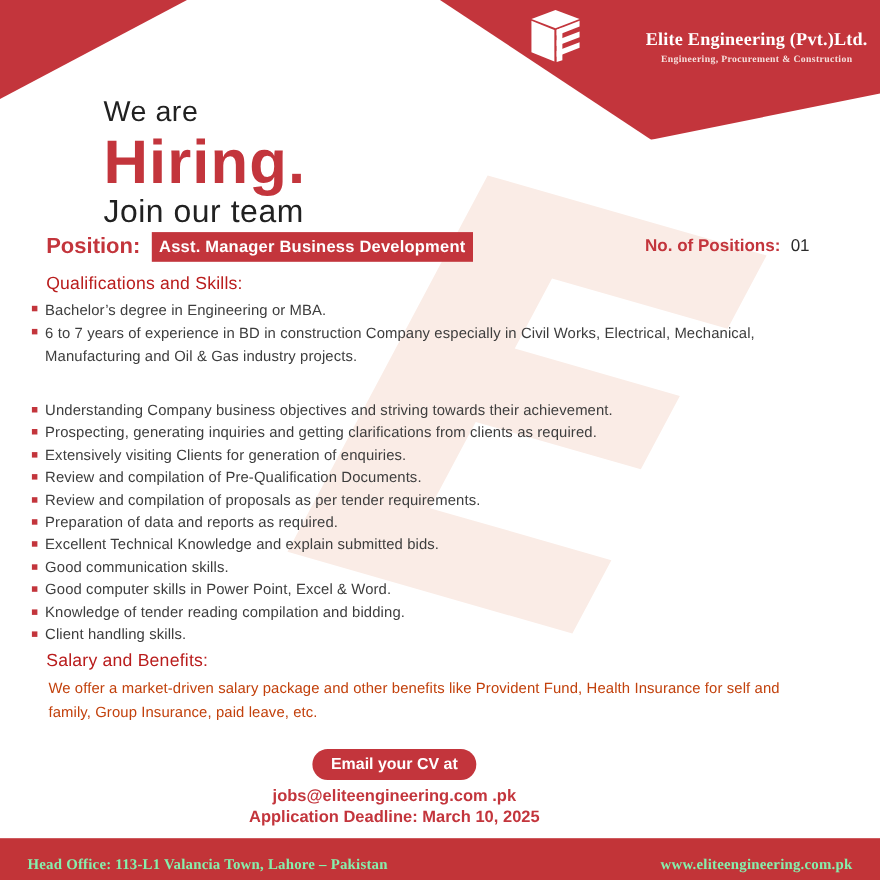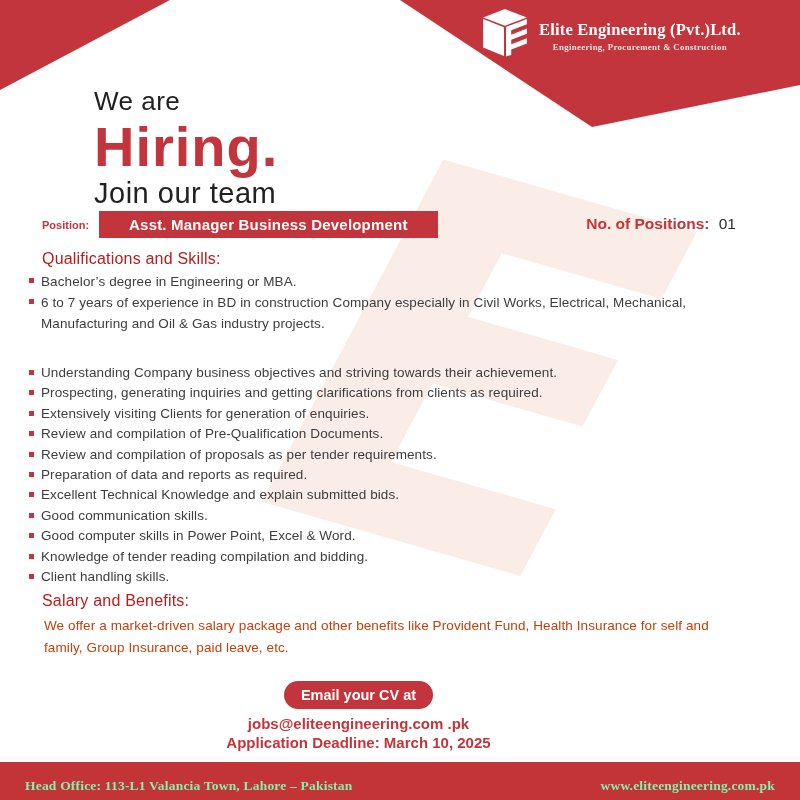--- a/index.html
+++ b/index.html
@@ -28,21 +28,21 @@
   .watermark {
     position: absolute; left: 295px; top: 115px;
     font-size: 520px; line-height: 1; font-weight: bold;
     font-family: "DejaVu Sans", sans-serif;
     color: #faece6;
     transform: rotate(16deg) skewX(-12deg);
     user-select: none;
   }
 
   
-  .logo-wrap { position: absolute; left: 479px; top: 8px; display: flex; align-items: center; }
+  .logo-wrap { position: absolute; left: 479px; top: 8px; display: flex; align-items: flex-end; gap: 48px; }
   .logo-cube { width: 52px; height: 50px; }
   .logo-texts { margin-left: 8px; padding-top: 5px; }
   .company-name {
     font-family: "Liberation Serif", serif;
     font-weight: bold; font-size: 16.5px; color: #ffffff;
     white-space: nowrap; letter-spacing: .2px;
   }
   .company-tagline {
     font-family: "Liberation Serif", serif;
     font-weight: bold; font-size: 8.8px; color: #f6e1de;
@@ -50,24 +50,24 @@
   }
 
   
   .hero { position: absolute; left: 94px; top: 86px; }
   .hero-line1 { font-size: 26px; font-weight: 500; color: #212121; letter-spacing: .5px; }
   .hero-line2 { font-size: 56px; font-weight: 800; color: #c3353c; line-height: 60px; letter-spacing: 1px; }
   .hero-line3 { font-size: 29px; font-weight: 400; color: #212121; letter-spacing: .5px; }
 
   
   .position-row { position: absolute; left: 42px; top: 211px; display: flex; align-items: center; }
-  .position-label { color: #c3353c; font-weight: bold; font-size: 11px; margin-right: 10px; }
+  .position-label { color: #c3353c; font-weight: bold; font-size: 20px; margin-right: 10px; }
   .position-badge {
     background: #c3353c; color: #ffffff; font-weight: bold; font-size: 15px;
-    padding: 5px 30px; letter-spacing: .2px;
+    padding: 5px 7px; letter-spacing: .2px;
   }
   .count-row { position: absolute; right: 64px; top: 215px; font-size: 15.5px; white-space: nowrap; }
   .count-label { color: #c3353c; font-weight: bold; }
   .count-value { color: #2b2b2b; font-weight: 500; margin-left: 5px; }
 
   
   .section-heading {
     position: absolute; left: 42px;
     color: #b91c1c; font-weight: normal; font-size: 16px; letter-spacing: .2px;
   }

